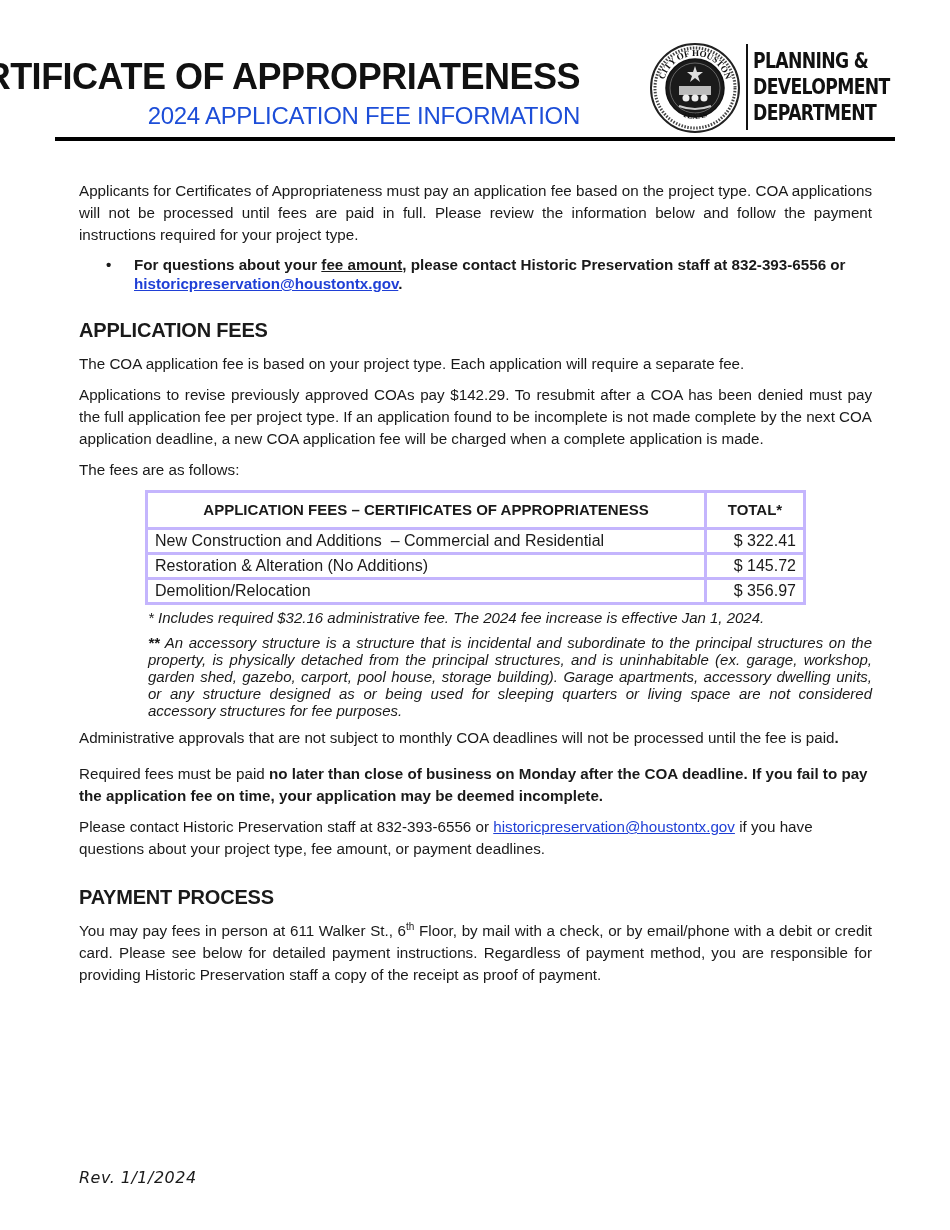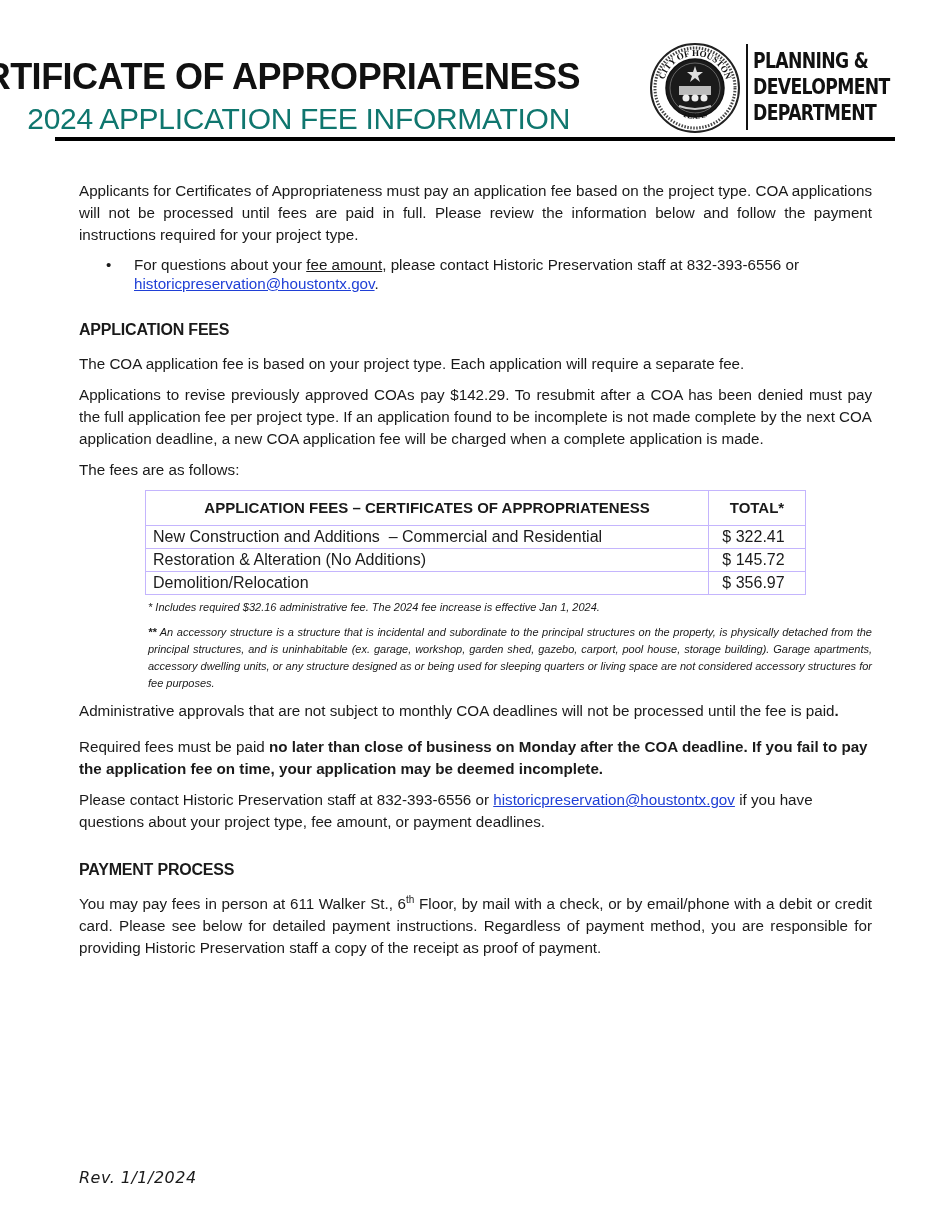--- a/index.html
+++ b/index.html
@@ -2,48 +2,48 @@
 <html><head>
 <meta charset="utf-8">
 <style>
   html, body { margin: 0; padding: 0; background: #ffffff; }
   body { width: 950px; height: 1230px; position: relative; overflow: hidden;
          font-family: "Liberation Sans", "DejaVu Sans", sans-serif; color: #1a1a1a; }
 
   .header { position: absolute; left: 55px; top: 40px; width: 840px; height: 100px; }
   .title { position: absolute; right: 315px; top: 16px; font-size: 36px; font-weight: bold;
            letter-spacing: -0.5px; white-space: nowrap; color: #111; }
-  .subtitle { position: absolute; right: 325px; top: 62px; font-size: 30px; font-weight: normal;
-              white-space: nowrap; color: #0f766e; letter-spacing: -0.3px; }
+  .subtitle { position: absolute; right: 315px; top: 62px; font-size: 24px; font-weight: normal;
+              white-space: nowrap; color: #1d4ed8; letter-spacing: -0.3px; }
   .seal { position: absolute; left: 594px; top: 2px; width: 92px; height: 92px; }
   .dept-divider { position: absolute; left: 691px; top: 4px; width: 2px; height: 86px; background: #111; }
   .dept { position: absolute; left: 698px; top: 8px; font-size: 21px; font-weight: bold; line-height: 26px;
           font-family: "DejaVu Sans", sans-serif; letter-spacing: -0.8px; color: #111;
           transform: scaleX(0.82); transform-origin: left top; }
   .dept div { white-space: nowrap; }
   .rule { position: absolute; left: 55px; top: 137px; width: 840px; height: 4px; background: #000; }
 
   .content { position: absolute; left: 79px; top: 180px; width: 793px; font-size: 15.2px; line-height: 22px; }
   p { margin: 0 0 9px 0; }
   .justify { text-align: justify; }
   a { color: #1f3fd6; text-decoration: underline; }
   .u { text-decoration: underline; }
   ul { margin: 0 0 0 0; padding-left: 55px; list-style: none; }
-  ul li { position: relative; margin-bottom: 9px; line-height: 19px; }
+  ul li { position: relative; margin-bottom: 9px; line-height: 19px; font-weight: bold; }
   ul li::before { content: "•"; position: absolute; left: -28px; top: 0; }
-  h2 { font-size: 16px; font-weight: bold; margin: 26px 0 12px 0; letter-spacing: -0.2px; }
+  h2 { font-size: 20px; font-weight: bold; margin: 26px 0 12px 0; letter-spacing: -0.2px; }
 
   table.fees { border-collapse: collapse; margin: 9px 0 0 66px; width: 661px; font-size: 16px; }
-  table.fees th, table.fees td { border: 1px solid #c4b5fd; padding: 0 7px; height: 22px; line-height: 22px; }
+  table.fees th, table.fees td { border: 3px solid #c4b5fd; padding: 0 7px; height: 22px; line-height: 22px; }
   table.fees th { font-weight: bold; font-size: 15px; height: 34px; text-align: center; }
-  table.fees td.amt { width: 68px; text-align: center; padding-left: 0; }
+  table.fees td.amt { width: 68px; text-align: right; padding-left: 0; }
   table.fees th.amt { width: 82px; }
   td.indent { padding-left: 250px !important; }
 
-  .notes { margin-left: 69px; font-style: italic; font-size: 11px; line-height: 17px; }
+  .notes { margin-left: 69px; font-style: italic; font-size: 15px; line-height: 17px; }
   .notes p { margin: 4px 0 8px 0; }
   .notes .justify { text-align: justify; }
 
   .rev { position: absolute; left: 79px; top: 1168px; font-size: 16px; font-style: italic;
          font-family: "DejaVu Sans", sans-serif; letter-spacing: 0.5px; }
   sup { font-size: 10px; line-height: 0; }
 </style>
 </head>
 <body>
 

